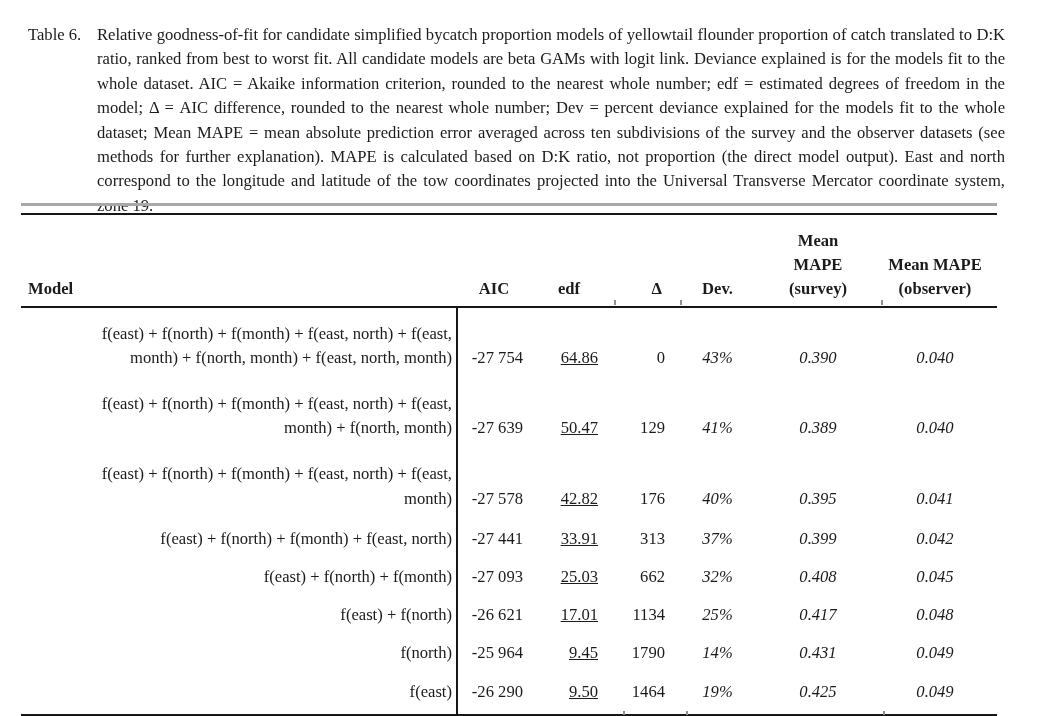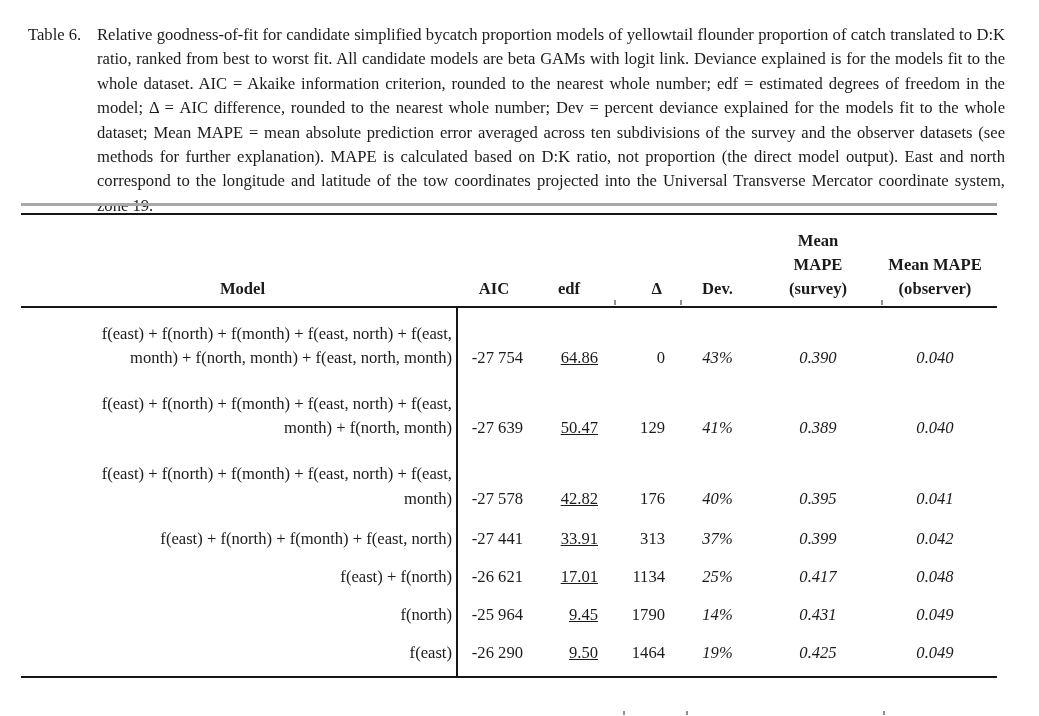--- a/index.html
+++ b/index.html
@@ -52,21 +52,21 @@
   col.w-survey   { width: 110px; }
   col.w-observer { width: 124px; }
 
   th, td { vertical-align: bottom; }
 
   thead th {
     font-weight: bold;
     border-bottom: 2px solid #161616;
     padding: 14px 0 4px 0;
   }
-  th.c-model { text-align: center; padding-left: 7px; }
+  th.c-model { text-align: left; padding-left: 7px; }
   th.c-aic, th.c-edf, th.c-dev, th.c-survey, th.c-observer { text-align: center; }
   th.c-delta { text-align: right; padding-right: 10px; }
   .hline { display: block; }
 
   td.c-model {
     text-align: right;
     padding-left: 7px;
     padding-right: 4px;
     white-space: pre-line;
   }
@@ -177,20 +177,29 @@
       <tr class="rs">
         <td class="c-model">f(east) + f(north) + f(month) + f(east, north)</td>
         <td class="c-aic">-27 441</td>
         <td class="c-edf">33.91</td>
         <td class="c-delta">313</td>
         <td class="c-dev">37%</td>
         <td class="c-survey">0.399</td>
         <td class="c-observer">0.042</td>
       </tr>
       <tr class="rs">
+        <td class="c-model">f(east) + f(north) + f(month)</td>
+        <td class="c-aic">-27 093</td>
+        <td class="c-edf">25.03</td>
+        <td class="c-delta">662</td>
+        <td class="c-dev">32%</td>
+        <td class="c-survey">0.408</td>
+        <td class="c-observer">0.045</td>
+      </tr>
+      <tr class="rs">
         <td class="c-model">f(east) + f(north)</td>
         <td class="c-aic">-26 621</td>
         <td class="c-edf">17.01</td>
         <td class="c-delta">1134</td>
         <td class="c-dev">25%</td>
         <td class="c-survey">0.417</td>
         <td class="c-observer">0.048</td>
       </tr>
       <tr class="rs">
         <td class="c-model">f(north)</td>

